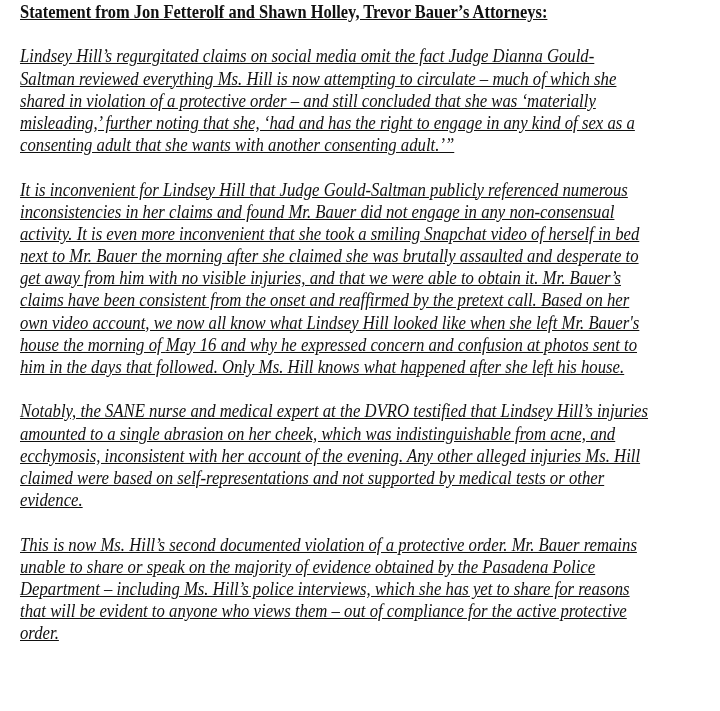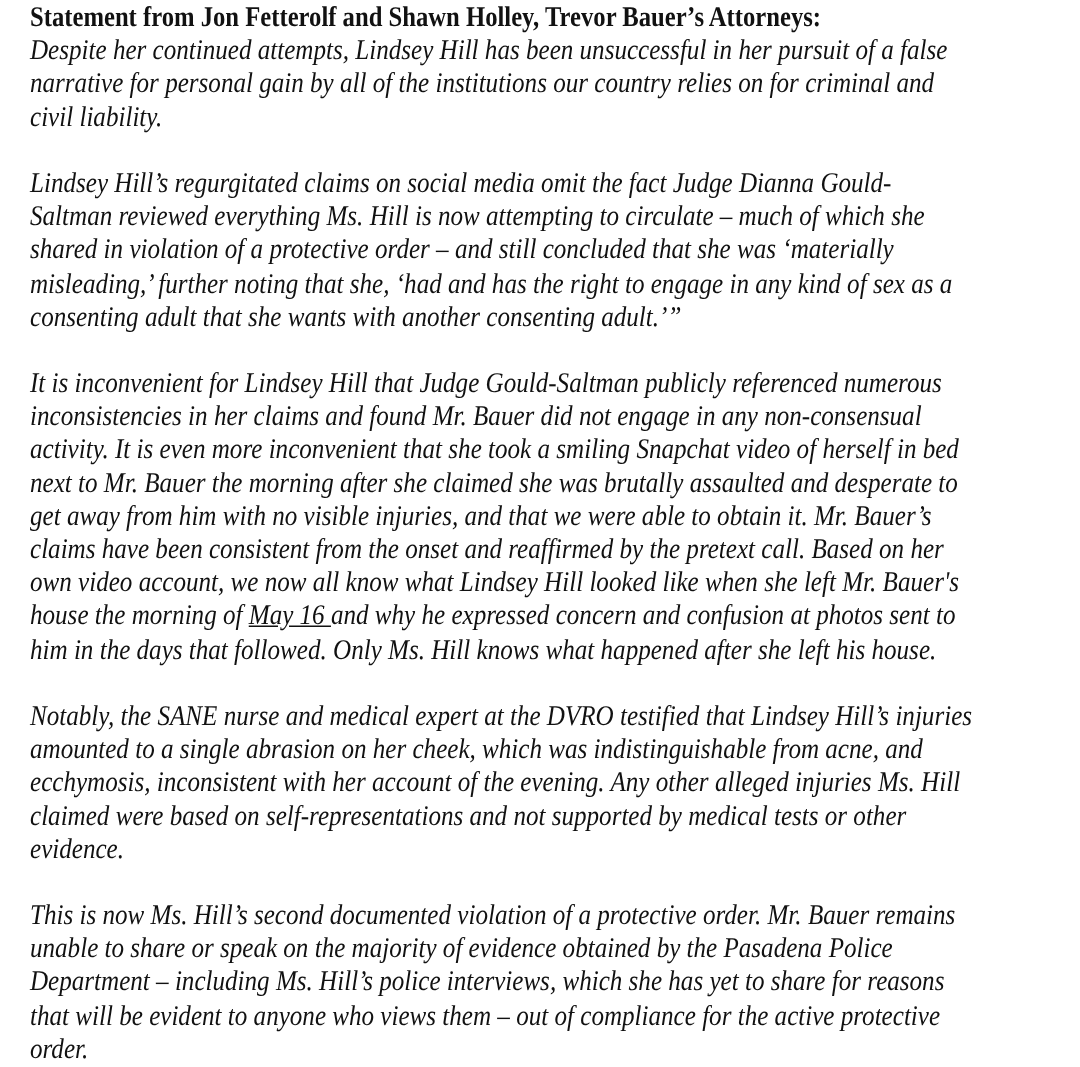--- a/index.html
+++ b/index.html
@@ -13,20 +13,21 @@
       overflow: hidden;
       position: relative;
       color: #111111;
       font-family: "Liberation Serif", "DejaVu Serif", serif;
     }
     .doc {
       position: absolute;
       left: 20px;
       top: 1px;
       width: 700px;
+      text-decoration: underline;
     }
     .line {
       display: block;
       height: 22.2px;
       line-height: 22.2px;
       font-size: 19px;
       white-space: nowrap;
       transform-origin: 0 50%;
       transform: scaleX(0.88);
     }
@@ -45,25 +46,20 @@
     .u {
       text-decoration: underline;
     }
   </style>
 </head>
 <body>
 
 <div class="doc">
   <span class="line title">Statement from Jon Fetterolf and Shawn Holley, Trevor Bauer’s Attorneys:</span>
 
-  <div class="para">
-    <span class="line">Despite her continued attempts, Lindsey Hill has been unsuccessful in her pursuit of a false</span>
-    <span class="line">narrative for personal gain by all of the institutions our country relies on for criminal and</span>
-    <span class="line">civil liability.</span>
-  </div>
   <span class="gap"></span>
 
   <div class="para">
     <span class="line">Lindsey Hill’s regurgitated claims on social media omit the fact Judge Dianna Gould-</span>
     <span class="line">Saltman reviewed everything Ms. Hill is now attempting to circulate – much of which she</span>
     <span class="line">shared in violation of a protective order – and still concluded that she was ‘materially</span>
     <span class="line">misleading,’ further noting that she, ‘had and has the right to engage in any kind of sex as a</span>
     <span class="line">consenting adult that she wants with another consenting adult.’”</span>
   </div>
   <span class="gap"></span>

